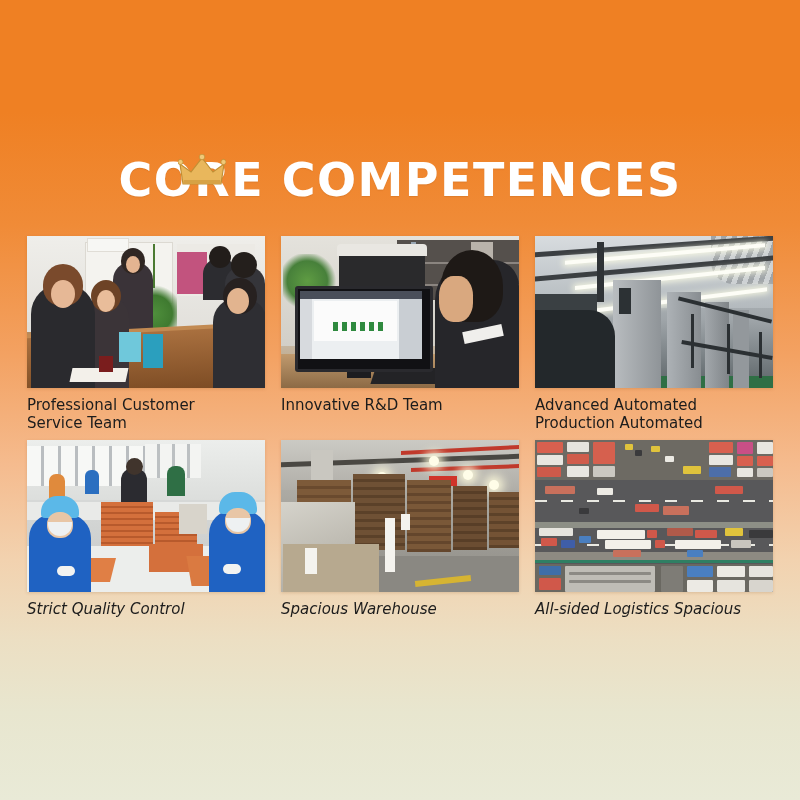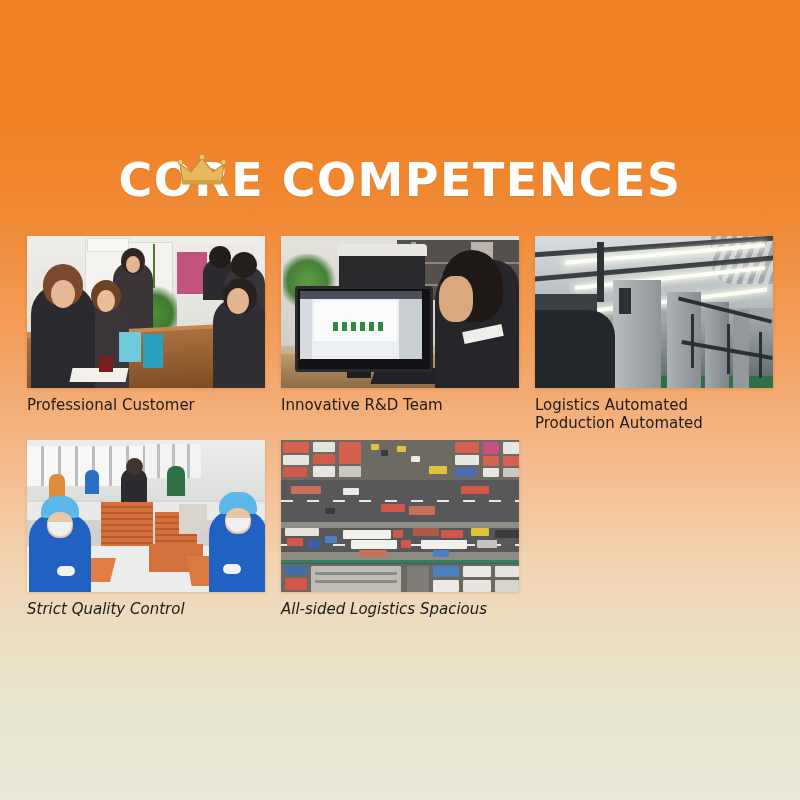--- a/index.html
+++ b/index.html
@@ -300,20 +300,21 @@
           <i class="layer w1"></i>
             <i class="layer w1h"></i>
             <i class="layer w1f"></i>
           <i class="layer vase"></i>
             <i class="layer bag"></i>
             <i class="layer paper"></i>
             <i class="layer cup"></i>
         </div>
         <div class="cap two">
           <div>Professional Customer</div>
+          <div>Service Team</div>
         </div>
       </div>
 
       <div class="cell">
         <div class="photo p2">
           <i class="layer bg"></i>
             <i class="layer shelf"></i>
           <i class="layer shelfline s1"></i>
             <i class="layer shelfline s2"></i>
           <i class="layer bk1"></i>
@@ -361,21 +362,21 @@
           <i class="layer panel"></i>
             <i class="layer dark2"></i>
             <i class="layer dark"></i>
           <i class="layer rail"></i>
             <i class="layer rail2"></i>
           <i class="layer post1"></i>
             <i class="layer post2"></i>
             <i class="layer post3"></i>
         </div>
         <div class="cap two">
-          <div>Logistics Automated</div>
+          <div>Advanced Automated</div>
           <div>Production Automated</div>
         </div>
       </div>
     </div>
 
     <div class="row row2">
 
       <div class="cell">
         <div class="photo p4">
           <i class="layer wall"></i>
@@ -403,20 +404,49 @@
             <i class="layer f2"></i>
             <i class="layer mask2"></i>
           <i class="layer glove1"></i>
             <i class="layer glove2"></i>
         </div>
         <div class="cap">
           <div>Strict Quality Control</div>
         </div>
       </div>
 
+      <div class="cell">
+        <div class="photo p5">
+          <i class="layer ceil"></i>
+            <i class="layer beam"></i>
+          <i class="layer pipe pp1"></i>
+            <i class="layer pipe pp2"></i>
+          <i class="layer light li1"></i>
+            <i class="layer light li2"></i>
+          <i class="layer light li3"></i>
+            <i class="layer light li4"></i>
+          <i class="layer col"></i>
+            <i class="layer sign"></i>
+          <i class="layer floor"></i>
+          <i class="layer k5"></i>
+            <i class="layer k4"></i>
+            <i class="layer k3"></i>
+            <i class="layer k2"></i>
+            <i class="layer k1"></i>
+          <i class="layer wrap"></i>
+            <i class="layer wrap2"></i>
+          <i class="layer lbl lb1"></i>
+            <i class="layer lbl lb2"></i>
+            <i class="layer lbl lb3"></i>
+          <i class="layer yellow"></i>
+        </div>
+        <div class="cap">
+          <div>Spacious Warehouse</div>
+        </div>
+      </div>
 
       <div class="cell">
         <div class="photo p6">
           <i class="layer top"></i>
           <i class="layer road"></i>
           <i class="layer divider"></i>
           <i class="layer d1"></i>
             <i class="layer d2"></i>
           <i class="layer wall2"></i>
             <i class="layer green"></i>

